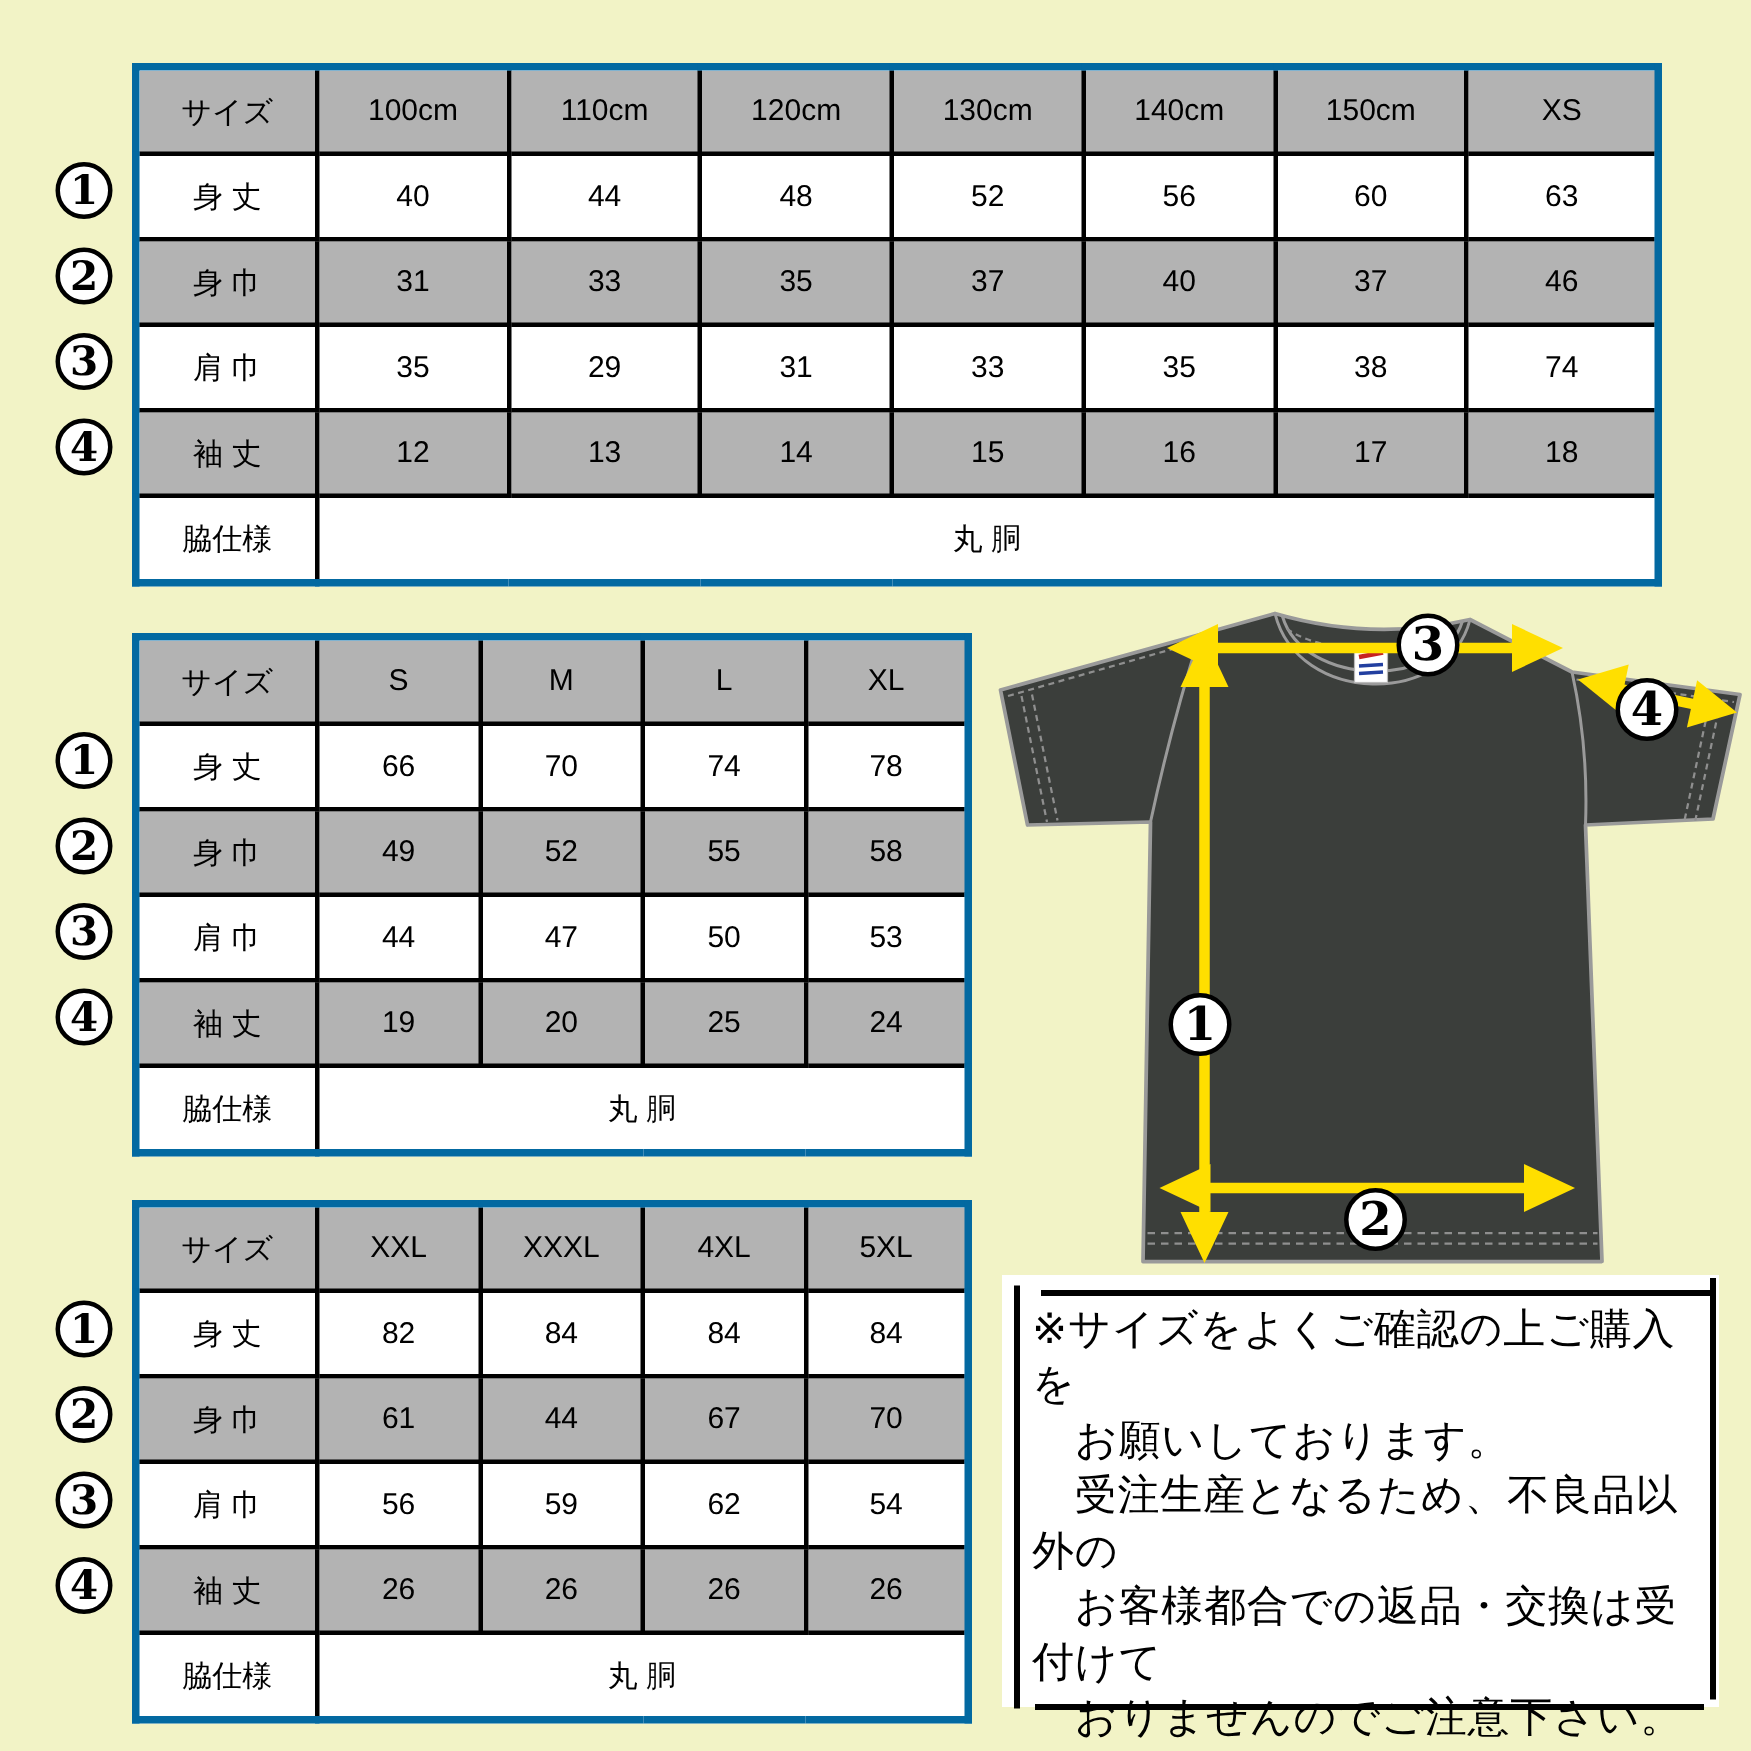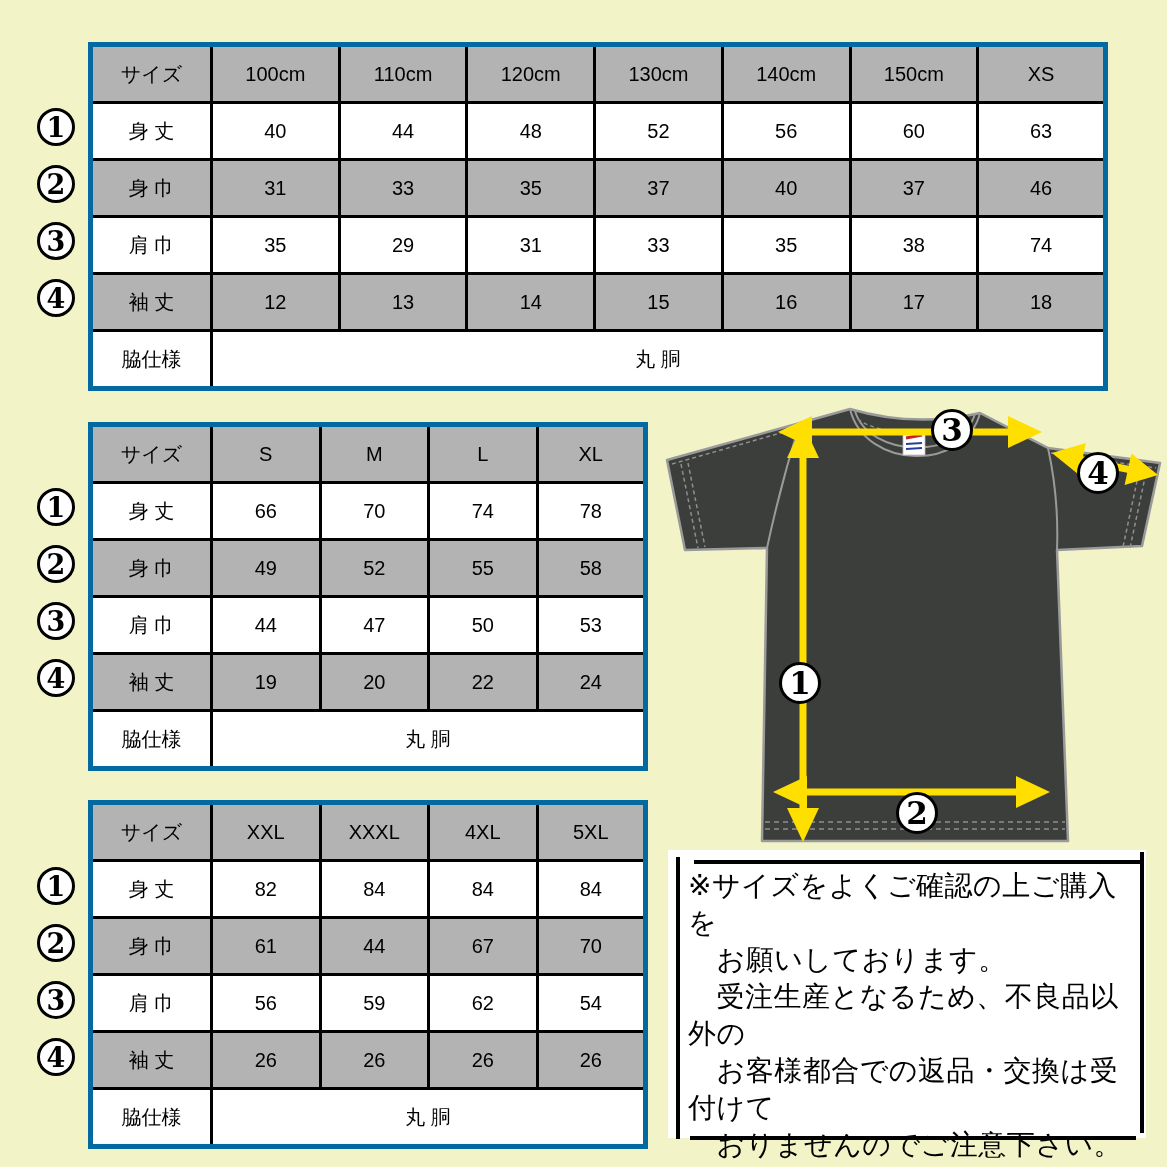--- a/index.html
+++ b/index.html
@@ -168,21 +168,21 @@
           <th>肩 巾</th>
           <td>44</td>
           <td>47</td>
           <td>50</td>
           <td>53</td>
         </tr>
         <tr>
           <th>袖 丈</th>
           <td>19</td>
           <td>20</td>
-          <td>22</td>
+          <td>25</td>
           <td>24</td>
         </tr>
         <tr>
           <th>脇仕様</th>
           <td colspan="4">丸 胴</td>
         </tr>
       </tbody>
     </table>
   <table class="sizetable" id="table-2">
       <thead>

